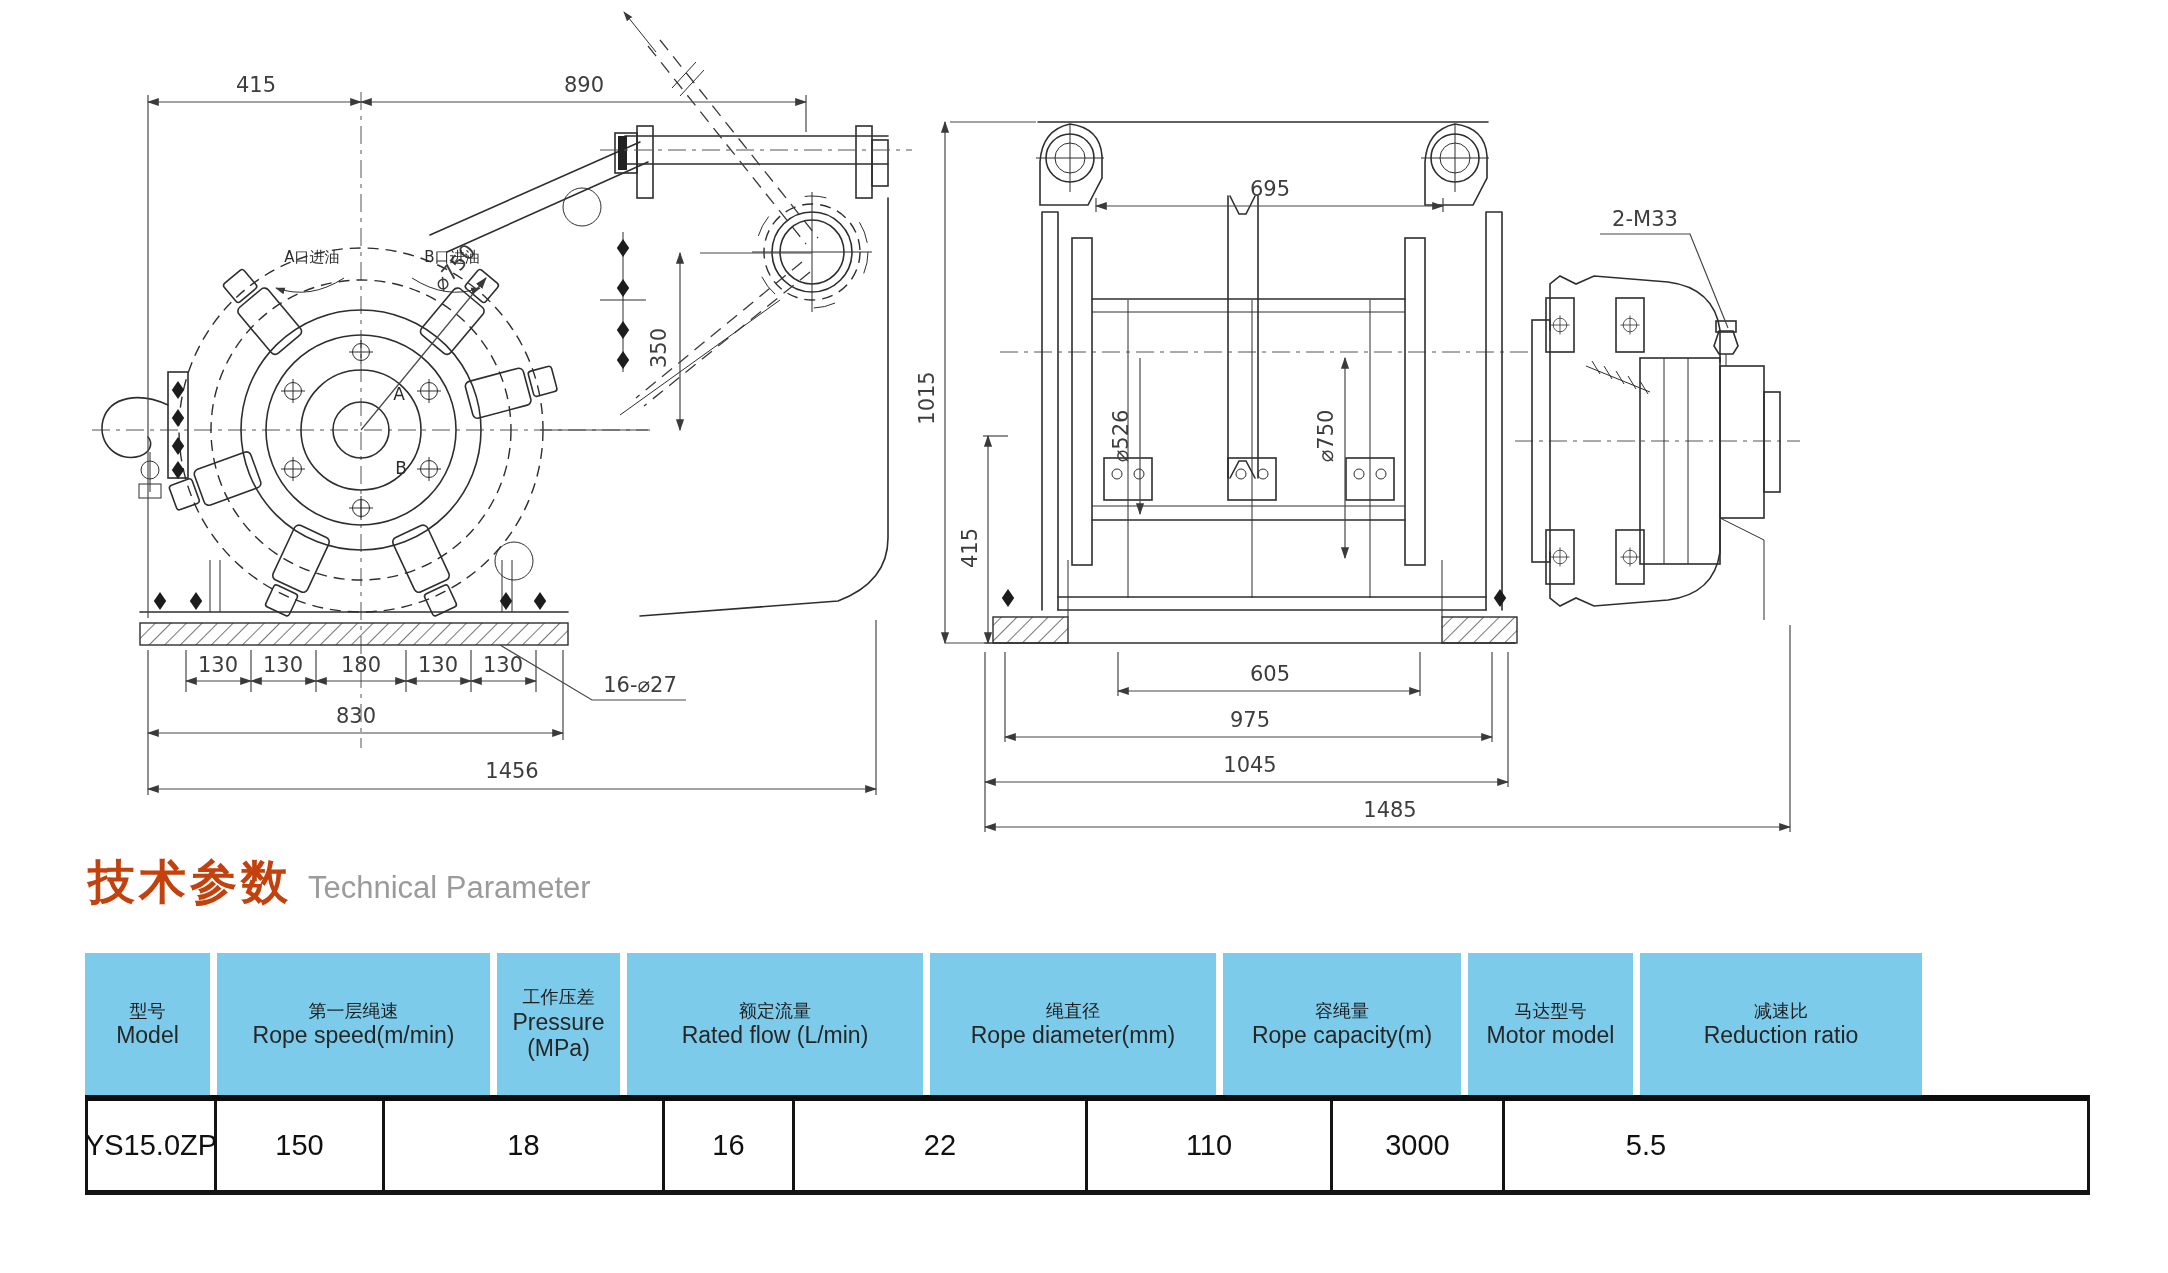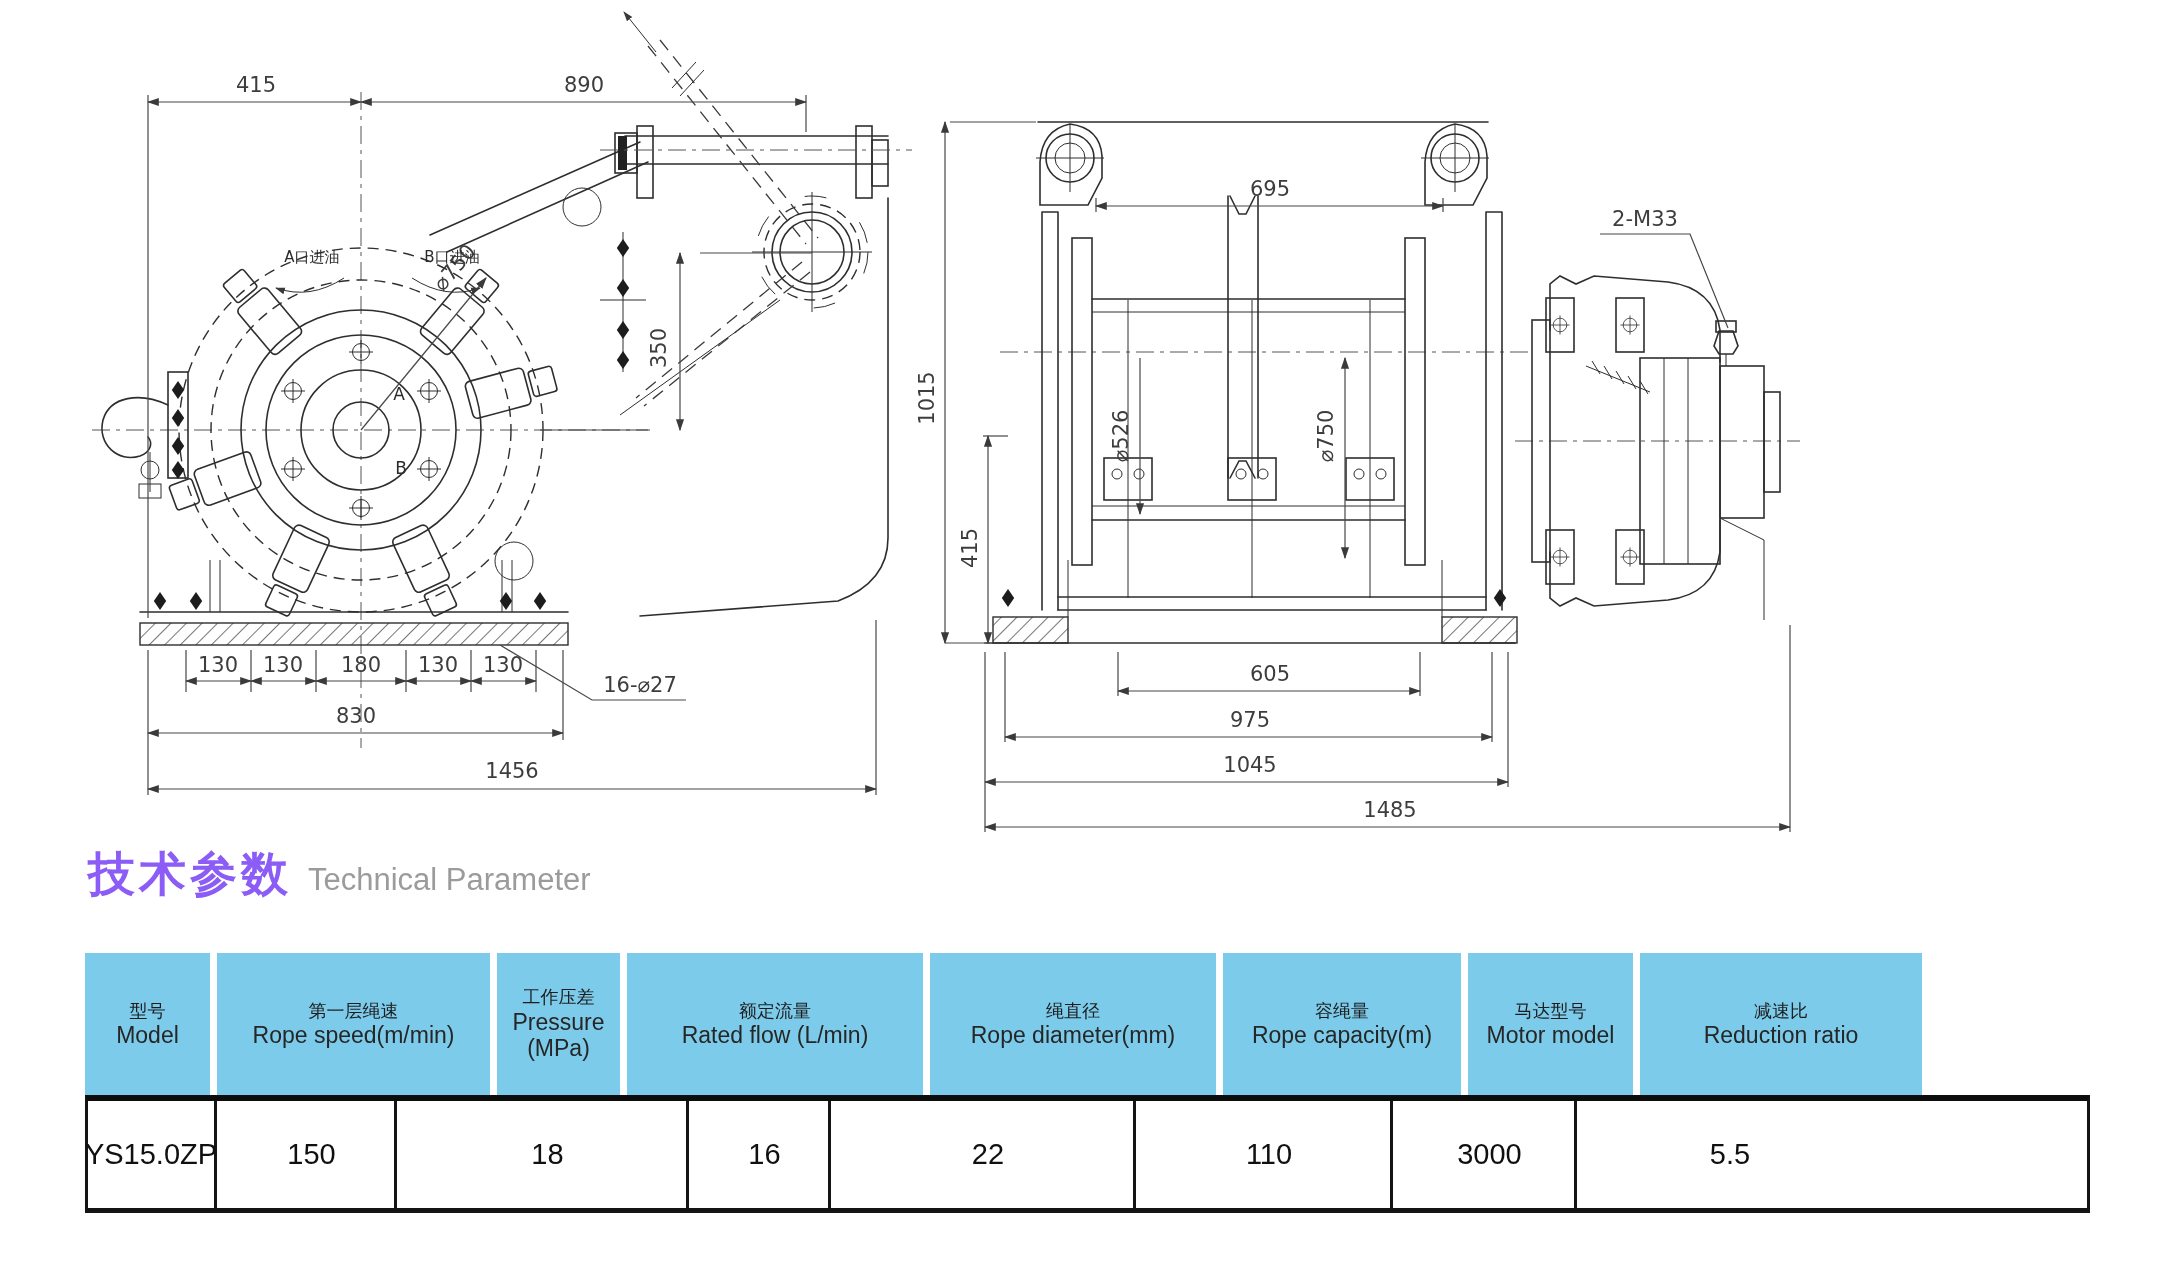--- a/index.html
+++ b/index.html
@@ -14,33 +14,33 @@
   .dim{stroke:#474747;stroke-width:1.2;fill:none;}
   .cl{stroke:#555;stroke-width:1;fill:none;stroke-dasharray:18 6 4 6;}
   .ph{stroke:#3a3a3a;stroke-width:1.3;fill:none;stroke-dasharray:13 8;}
   .dsh{stroke:#2e2e2e;stroke-width:1.4;fill:none;stroke-dasharray:11 7;}
   text.dimt{font-size:21px;fill:#3d3d3d;text-anchor:middle;}
   text.small{font-size:15px;fill:#2b2b2b;text-anchor:middle;}
   text.mark{font-size:17px;fill:#2b2b2b;text-anchor:middle;}
 
   
   .titleband{position:absolute;left:88px;top:843px;display:flex;align-items:baseline;gap:16px;}
-  .title-cn{font-size:47px;font-weight:bold;color:#8b5cf6;letter-spacing:4px;}
+  .title-cn{font-size:47px;font-weight:bold;color:#c2410c;letter-spacing:4px;margin-top:8px;}
   .title-en{font-size:31px;color:#9b9b9b;}
 
   
   .spec{position:absolute;left:85px;top:953px;width:2005px;}
   .hrow{display:flex;height:142px;}
   .hcell{box-sizing:border-box;background:#7ccbeb;display:flex;flex-direction:column;
          align-items:center;justify-content:center;text-align:center;border-right:7px solid #fff;}
   .hcell:last-child{border-right:none;}
   .hcn{font-size:18px;color:#1d1d1d;line-height:1.25;}
   .hen{font-size:23px;color:#262626;line-height:1.15;padding:0 4px;}
-  .drow{display:flex;box-sizing:border-box;height:118px;
-        border:3px solid #141414;border-top:6px solid #0d0d0d;border-bottom:5px solid #141414;gap:12px;}
+  .drow{display:flex;box-sizing:border-box;height:100px;
+        border:3px solid #141414;border-top:6px solid #0d0d0d;border-bottom:5px solid #141414;}
   .dcell{box-sizing:border-box;display:flex;align-items:center;justify-content:center;
          font-size:29px;color:#101010;border-right:3px solid #141414;background:#fff;}
   .dcell:last-child{border-right:none;}
   .c0{width:132px;}.c1{width:168px;}.c2{width:280px;}.c3{width:130px;}.c4{width:303px;}
   .c5{width:293px;}.c6{width:245px;}.c7{width:172px;}.c8{width:282px;}
   .drow .c0{width:129px;} 
 </style>
 </head>
 <body>
 

